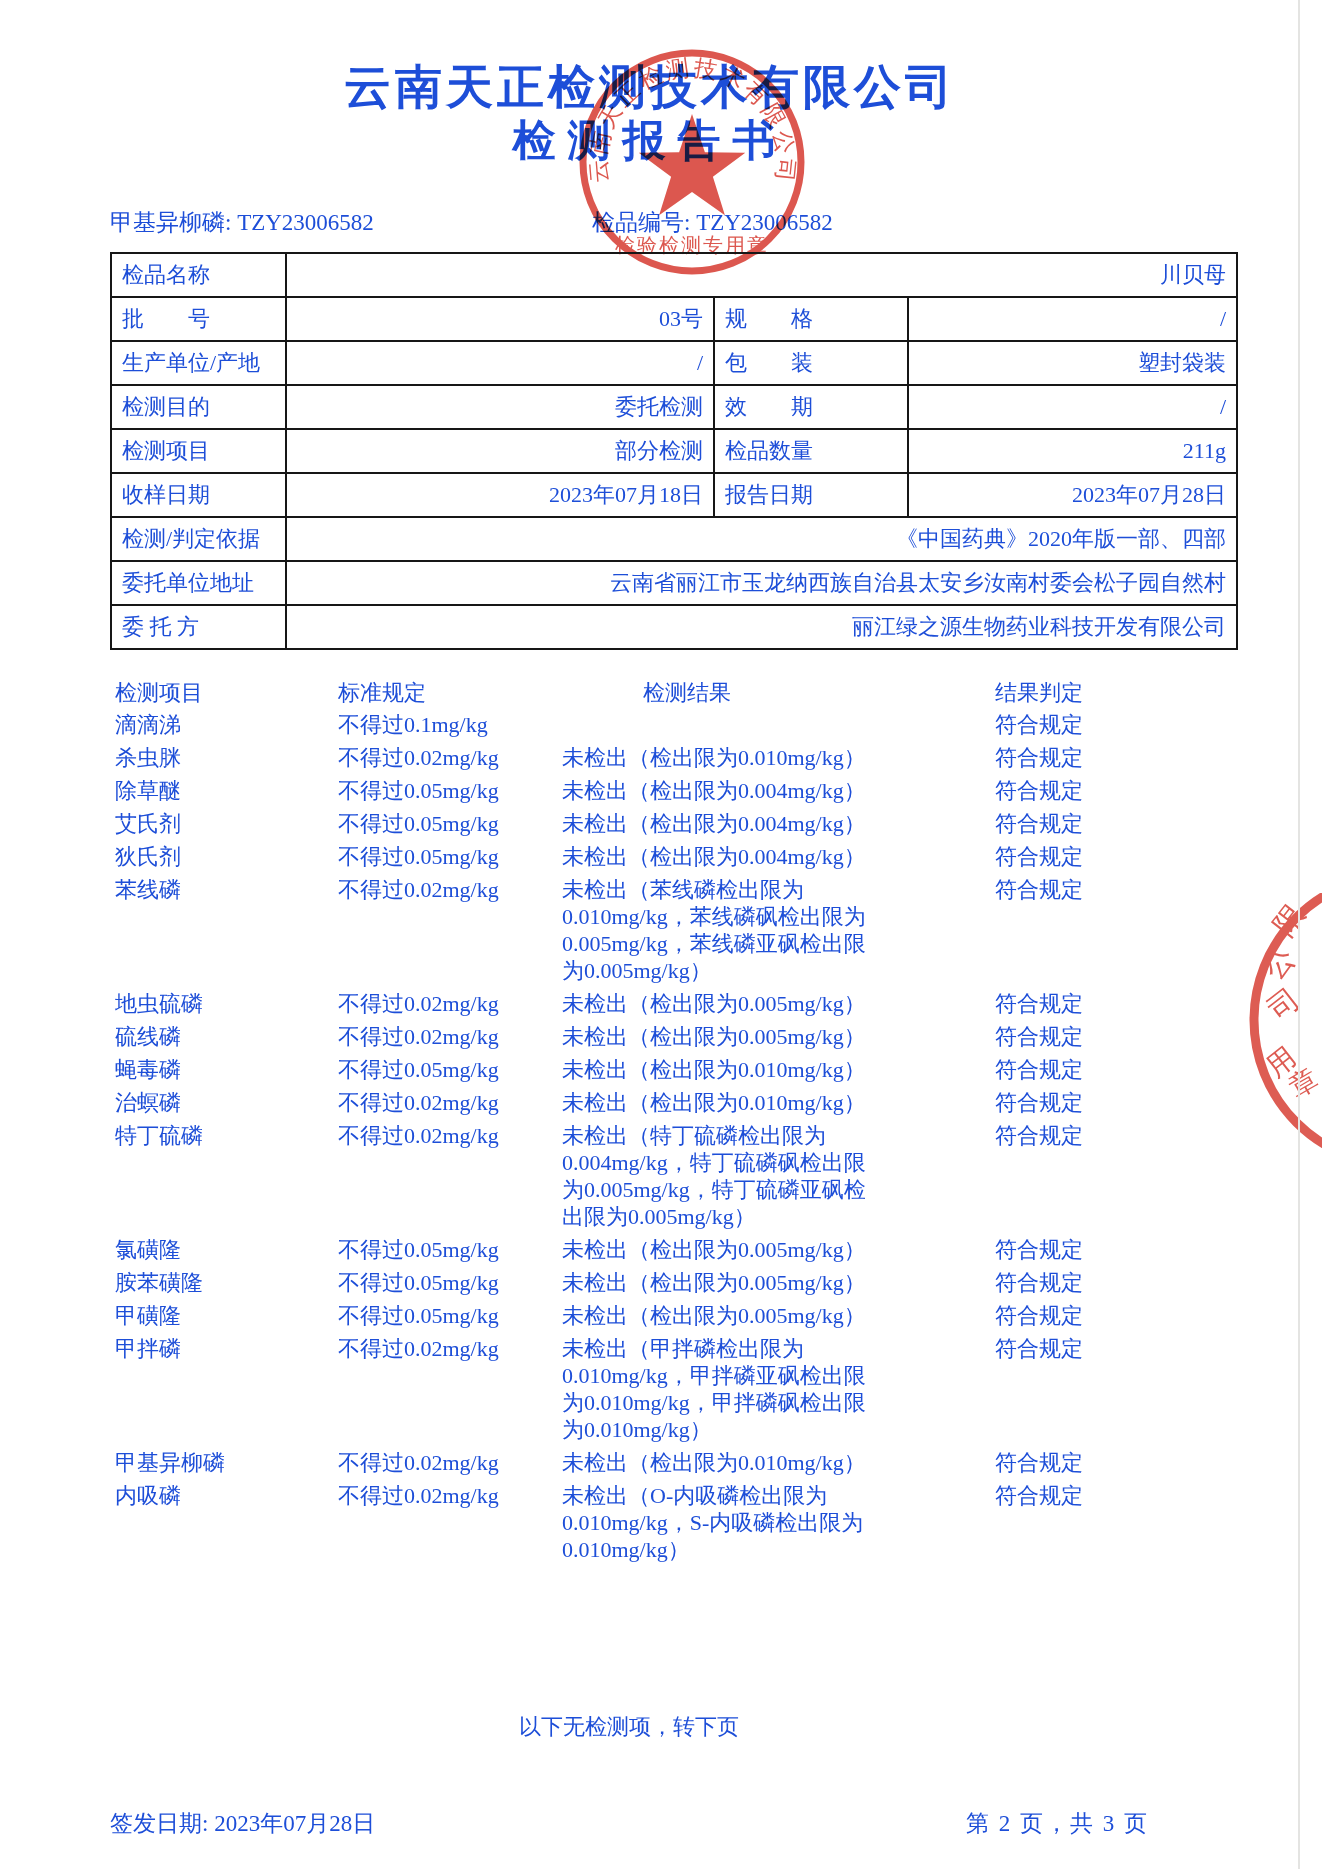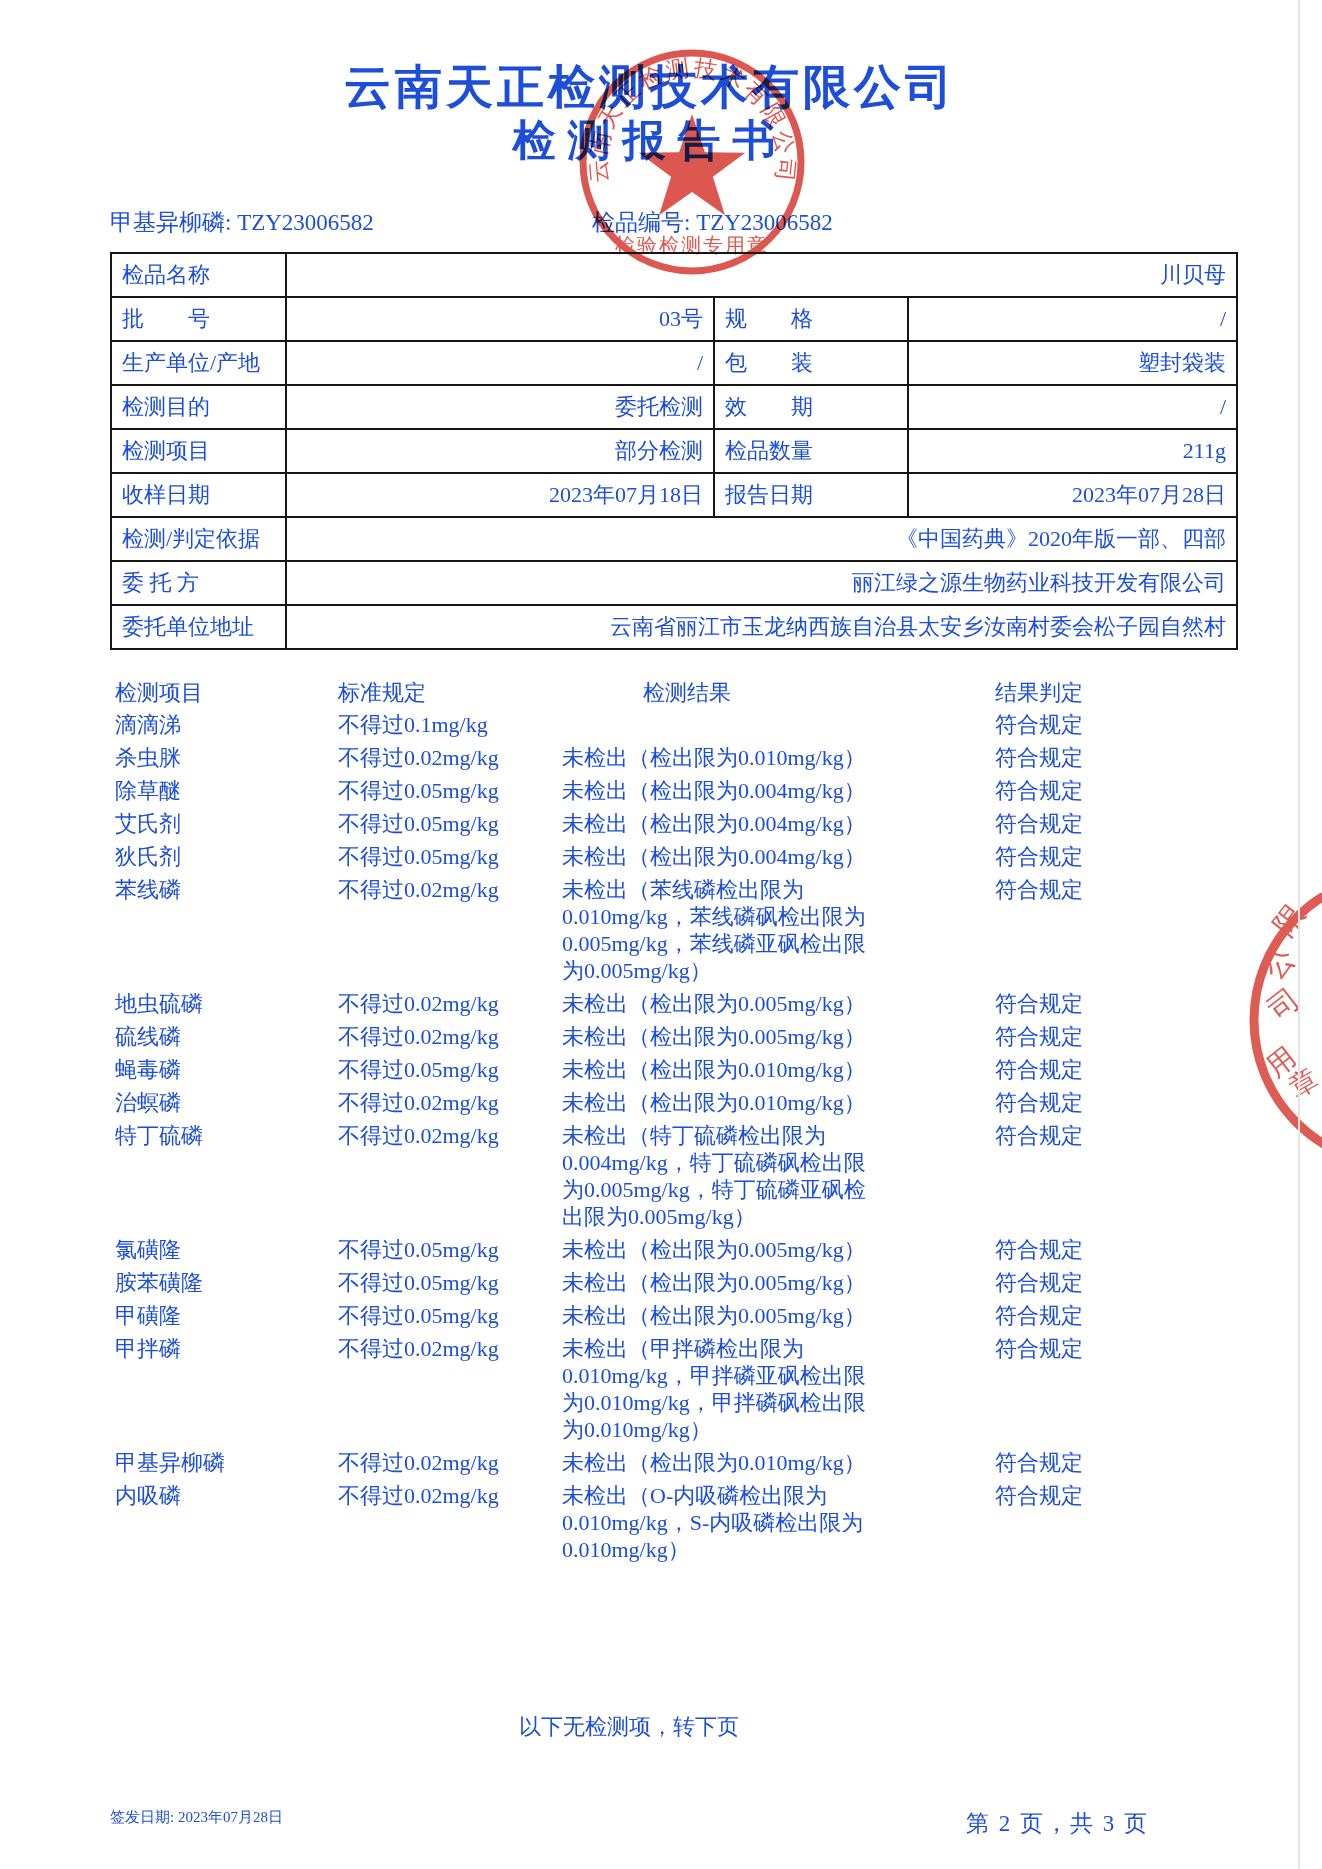--- a/index.html
+++ b/index.html
@@ -46,21 +46,21 @@
   .res-header span{position:absolute;top:0;white-space:nowrap;}
   .rh1{left:115px;} .rh2{left:338px;} .rh3{left:643px;} .rh4{left:995px;}
   .res-rows{position:absolute;top:711px;left:0;width:1260px;font-size:22px;line-height:27px;}
   .rrow{position:relative;margin-bottom:6px;min-height:27px;}
   .rrow .c1{position:absolute;left:115px;top:0;white-space:nowrap;}
   .rrow .c2{position:absolute;left:338px;top:0;white-space:nowrap;}
   .rrow .c3{margin-left:562px;width:445px;white-space:pre-wrap;}
   .rrow .c4{position:absolute;left:995px;top:0;white-space:nowrap;}
   .res-note{position:absolute;top:1712px;left:0;width:1258px;text-align:center;font-size:22px;}
   
-  .foot-date{position:absolute;top:1808px;left:110px;font-size:15px;}
+  .foot-date{position:absolute;top:1808px;left:110px;font-size:23px;}
   .foot-page{position:absolute;top:1808px;left:966px;font-size:23px;letter-spacing:2px;}
   .seal text{font-family:"Liberation Serif","DejaVu Serif",serif;}
 </style>
 </head>
 <body>
 
 <div class="page">
 
   <div class="title-company">云南天正检测技术有限公司</div>
   <div class="title-doc">检测报告书</div>
@@ -129,26 +129,26 @@
       <td class="lbl">收样日期</td>
       <td class="val">2023年07月18日</td>
       <td class="lbl">报告日期</td>
       <td class="val">2023年07月28日</td>
     </tr>
     <tr>
       <td class="lbl">检测/判定依据</td>
       <td class="val" colspan="3">《中国药典》2020年版一部、四部</td>
     </tr>
     <tr>
+      <td class="lbl">委托单位地址</td>
+      <td class="val" colspan="3">云南省丽江市玉龙纳西族自治县太安乡汝南村委会松子园自然村</td>
+    </tr>
+    <tr>
       <td class="lbl">委 托 方</td>
       <td class="val" colspan="3">丽江绿之源生物药业科技开发有限公司</td>
-    </tr>
-    <tr>
-      <td class="lbl">委托单位地址</td>
-      <td class="val" colspan="3">云南省丽江市玉龙纳西族自治县太安乡汝南村委会松子园自然村</td>
     </tr>
   </tbody>
     </table>
 
   <div class="res-header">
     <span class="rh1">检测项目</span>
     <span class="rh2">标准规定</span>
     <span class="rh3">检测结果</span>
     <span class="rh4">结果判定</span>
   </div>

